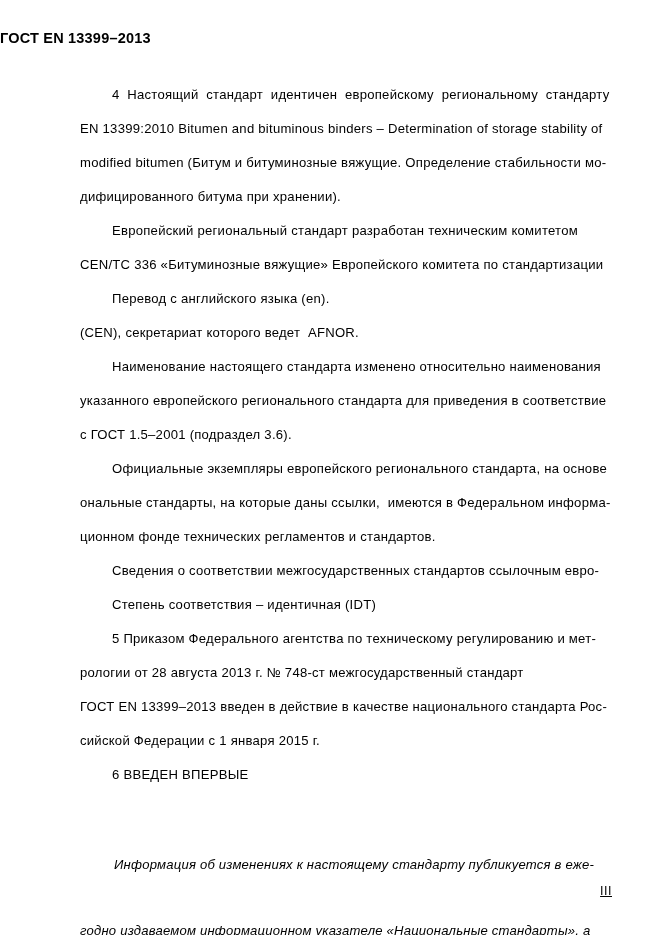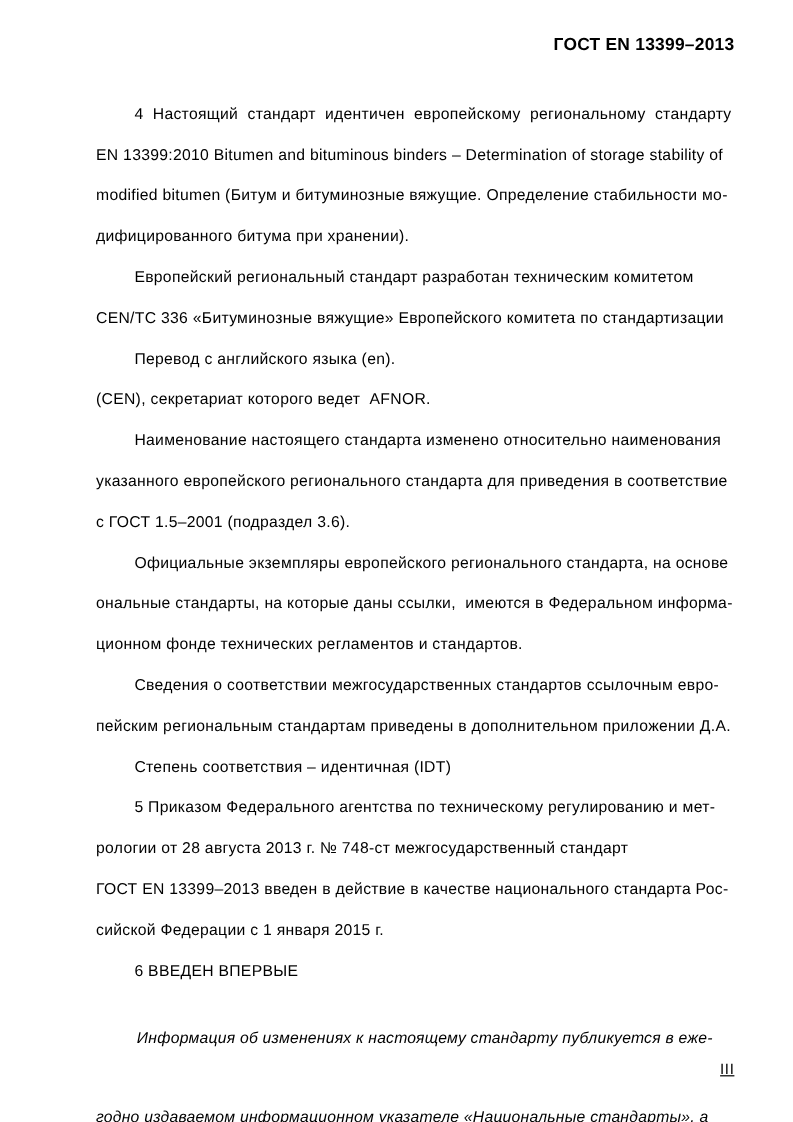--- a/index.html
+++ b/index.html
@@ -22,21 +22,21 @@
     height: 935px;
     box-sizing: border-box;
   }
 
   
   .doc-header {
     position: absolute;
     top: 30px;
     left: 0;
     width: 612px;          
-    text-align: right;
+    text-align: left;
     font-size: 14.5px;
     font-weight: bold;
     letter-spacing: 0.2px;
     white-space: nowrap;
   }
 
   
   .body-col {
     position: absolute;
     top: 78px;
@@ -108,21 +108,20 @@
     <span class="ln">CEN/TC 336 «Битуминозные вяжущие» Европейского комитета по стандартизации</span>
     <span class="ln ind">Перевод с английского языка (en).</span>
     <span class="ln">(CEN), секретариат которого ведет  AFNOR.</span>
     <span class="ln ind">Наименование настоящего стандарта изменено относительно наименования</span>
     <span class="ln">указанного европейского регионального стандарта для приведения в соответствие</span>
     <span class="ln">с ГОСТ 1.5–2001 (подраздел 3.6).</span>
     <span class="ln ind">Официальные экземпляры европейского регионального стандарта, на основе</span>
     <span class="ln">ональные стандарты, на которые даны ссылки,  имеются в Федеральном информа-</span>
     <span class="ln">ционном фонде технических регламентов и стандартов.</span>
     <span class="ln ind">Сведения о соответствии межгосударственных стандартов ссылочным евро-</span>
-    <span class="ln">пейским региональным стандартам приведены в дополнительном приложении Д.А.</span>
     <span class="ln ind">Степень соответствия – идентичная (IDT)</span>
     <span class="ln ind">5 Приказом Федерального агентства по техническому регулированию и мет-</span>
     <span class="ln">рологии от 28 августа 2013 г. № 748-ст межгосударственный стандарт</span>
     <span class="ln">ГОСТ EN 13399–2013 введен в действие в качестве национального стандарта Рос-</span>
     <span class="ln">сийской Федерации с 1 января 2015 г.</span>
     <span class="ln ind">6 ВВЕДЕН ВПЕРВЫЕ</span>
   </div>
 
   <div class="note">
     <span class="ln ind">Информация об изменениях к настоящему стандарту публикуется в еже-</span>

